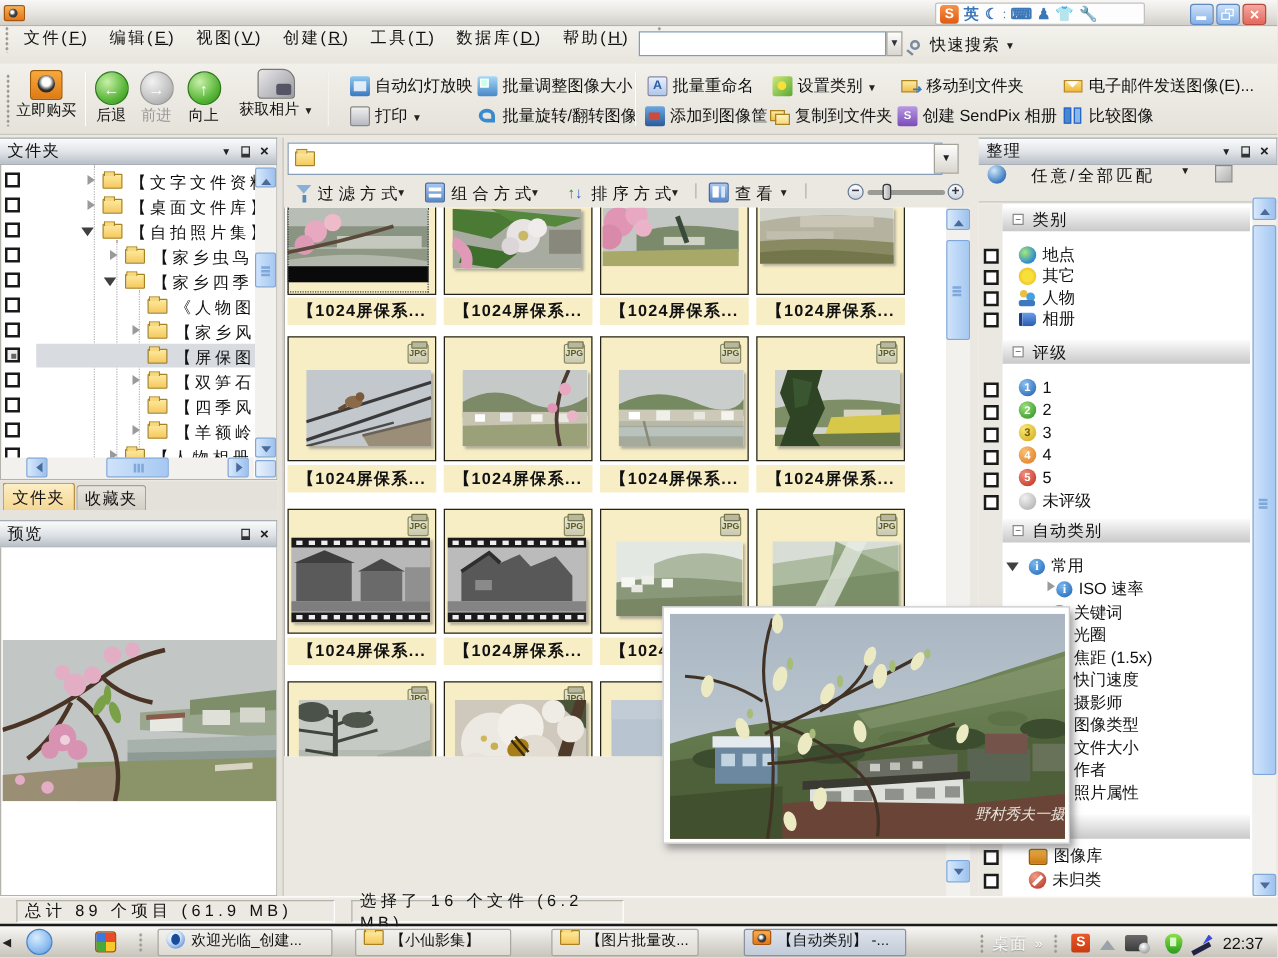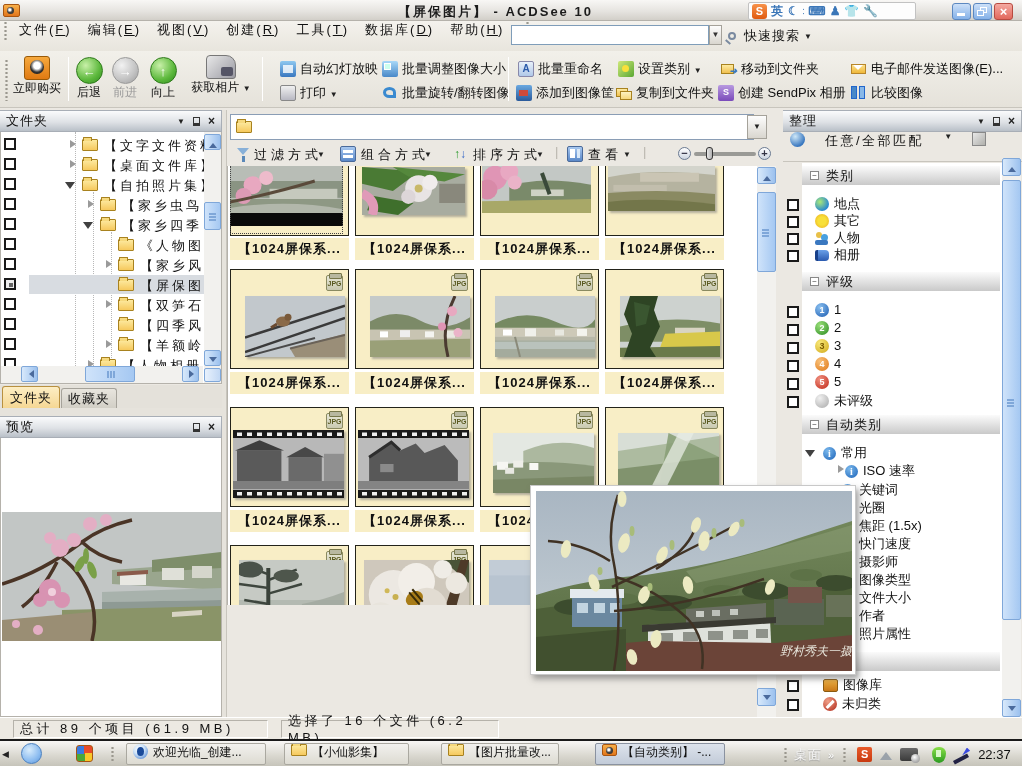--- a/index.html
+++ b/index.html
@@ -73,21 +73,20 @@
 .ib{width:13px;height:13px;border-radius:50%;background:radial-gradient(circle at 35% 30%,#7ab8ec,#1a62b8);color:#fff;font-size:10px;font-weight:bold;font-family:"Liberation Serif",serif;text-align:center;line-height:13px;display:inline-block}
 
 #status{left:0;top:717px;width:1022px;height:22px;background:#ece9e2;border-top:1px solid #fff;display:flex;align-items:center}
 .scell{height:18px;border:1px solid #b5b2aa;border-bottom-color:#fff;border-right-color:#fff;margin-left:13px;display:flex;align-items:center;padding:0 6px;letter-spacing:3.5px}
 #task{left:0;top:739px;width:1022px;height:27px;background:linear-gradient(#f8f7f5,#d9d7cf 60%,#c6c4ba);border-top:2px solid #1a1a1a;display:flex;align-items:center}
 .tkbtn{height:22px;display:flex;align-items:flex-start;gap:5px;padding:0 6px;margin-left:4px;border:1px solid #aaa8a0;border-radius:2px;background:linear-gradient(#f2f1ee,#dddbd2);font-size:12px;white-space:nowrap;overflow:hidden}
 </style></head>
 <body>
 <div class="abs" id="title">
   <div class="abs" id="appico"></div>
-  <div class="abs txt">【屏保图片】 - ACDSee 10</div>
   <div class="abs" id="langbar">
       <span class="s">S</span>
       <b class="cjk">英</b>
       <b>☾</b>
       <b style="font-size:7px">⁚</b>
       <b>⌨</b>
       <b>♟</b>
       <b>👕</b>
       <b>🔧</b>
     </div>

